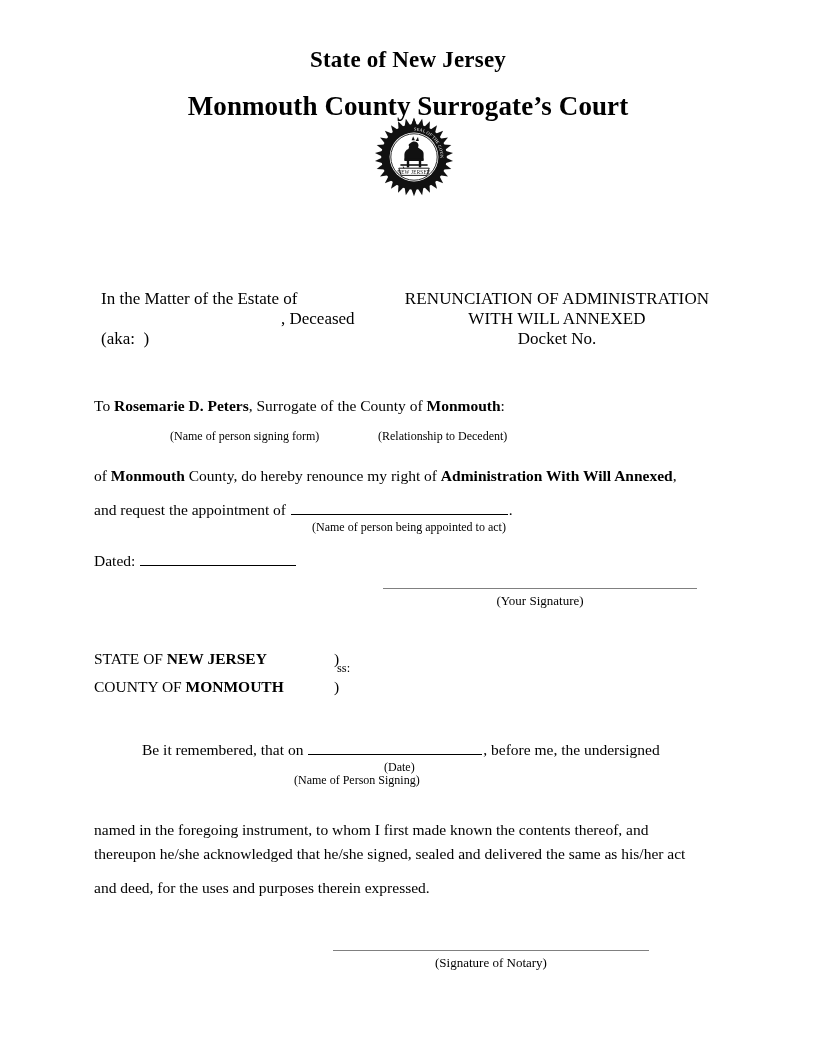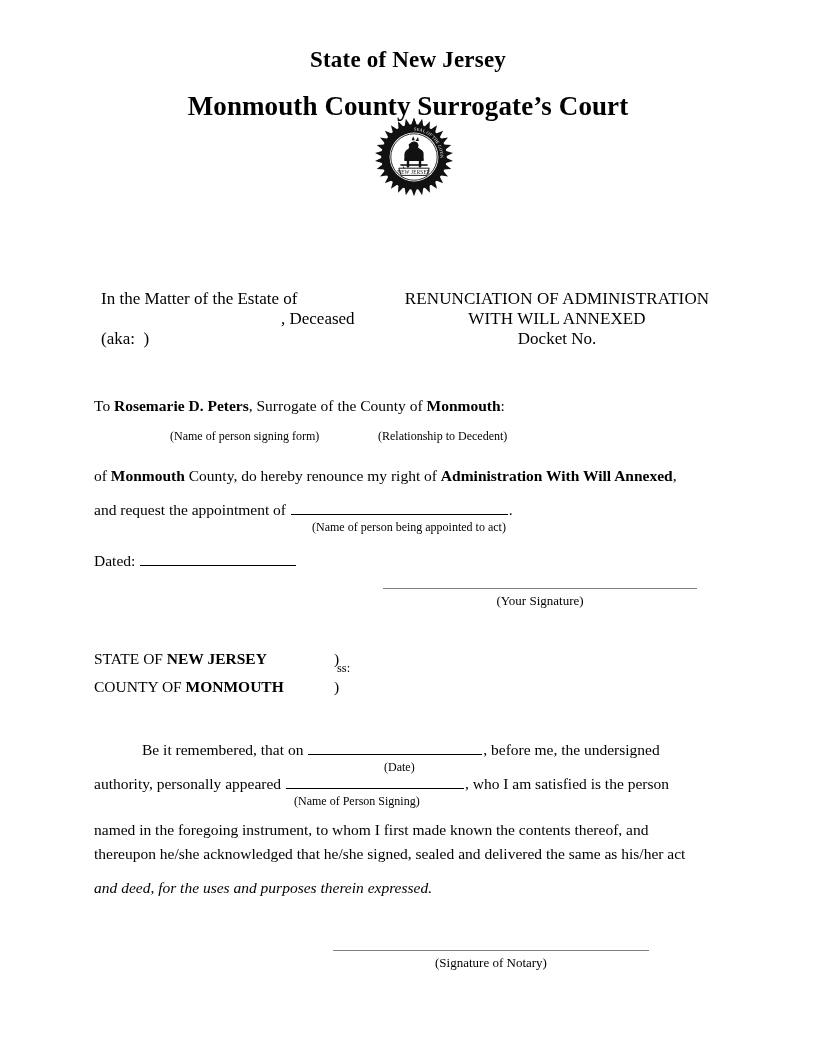--- a/index.html
+++ b/index.html
@@ -179,21 +179,21 @@
     font-size: 12.5px;
     line-height: 15px;
   }
 
   
   .ack { position: absolute; left: 94px; width: 628px; font-size: 15.5px; }
   .ack-l1 { top: 739px; line-height: 21px; }
   .ack-l2 { top: 773px; line-height: 21px; }
   .ack-l3 { top: 808px; line-height: 21px; margin-top: 11px; }
   .ack-l4 { top: 843px; line-height: 21px; }
-  .ack-l5 { top: 877px; line-height: 21px; font-style: italic; }
+  .ack-l5 { top: 877px; line-height: 21px; }
 
   
   .sig2 {
     position: absolute;
     left: 333px;
     top: 950px;
     width: 316px;
   }
 </style>
 </head>
@@ -351,24 +351,20 @@
     <div class="row indent">
       <span>Be it remembered, that on</span>
       <span class="blank blank-date"></span><span>, before me, the undersigned</span>
     </div>
     <div class="sublabels">
       <span class="sublabel" style="left:290px;">(Date)</span>
     </div>
   </div>
 
   <div class="ack ack-l2">
-    <div class="row">
-      <span>authority, personally appeared</span>
-      <span class="blank blank-person"></span><span>, who I am satisfied is the person</span>
-    </div>
     <div class="sublabels">
       <span class="sublabel" style="left:200px;">(Name of Person Signing)</span>
     </div>
   </div>
 
   <div class="ack ack-l3">named in the foregoing instrument, to whom I first made known the contents thereof, and</div>
   <div class="ack ack-l4">thereupon he/she acknowledged that he/she signed, sealed and delivered the same as his/her act</div>
   <div class="ack ack-l5">and deed, for the uses and purposes therein expressed.</div>
 
   <div class="sig2">

